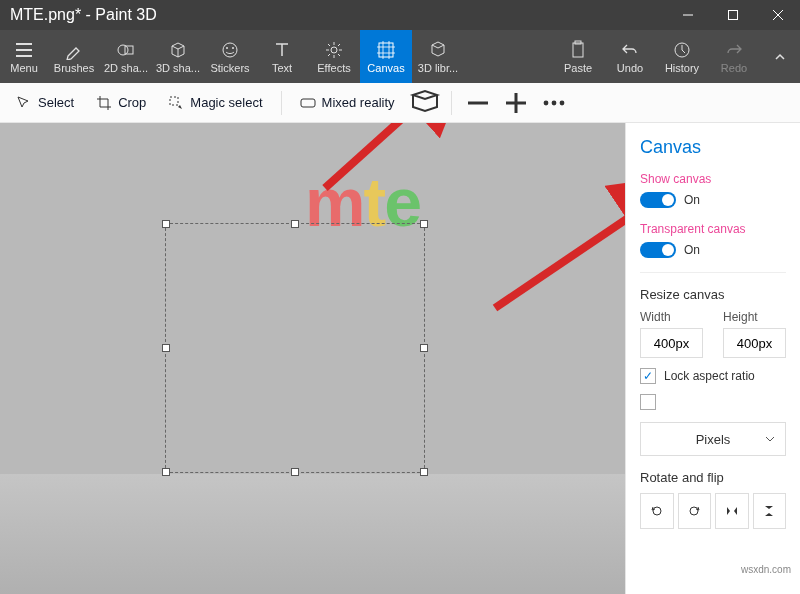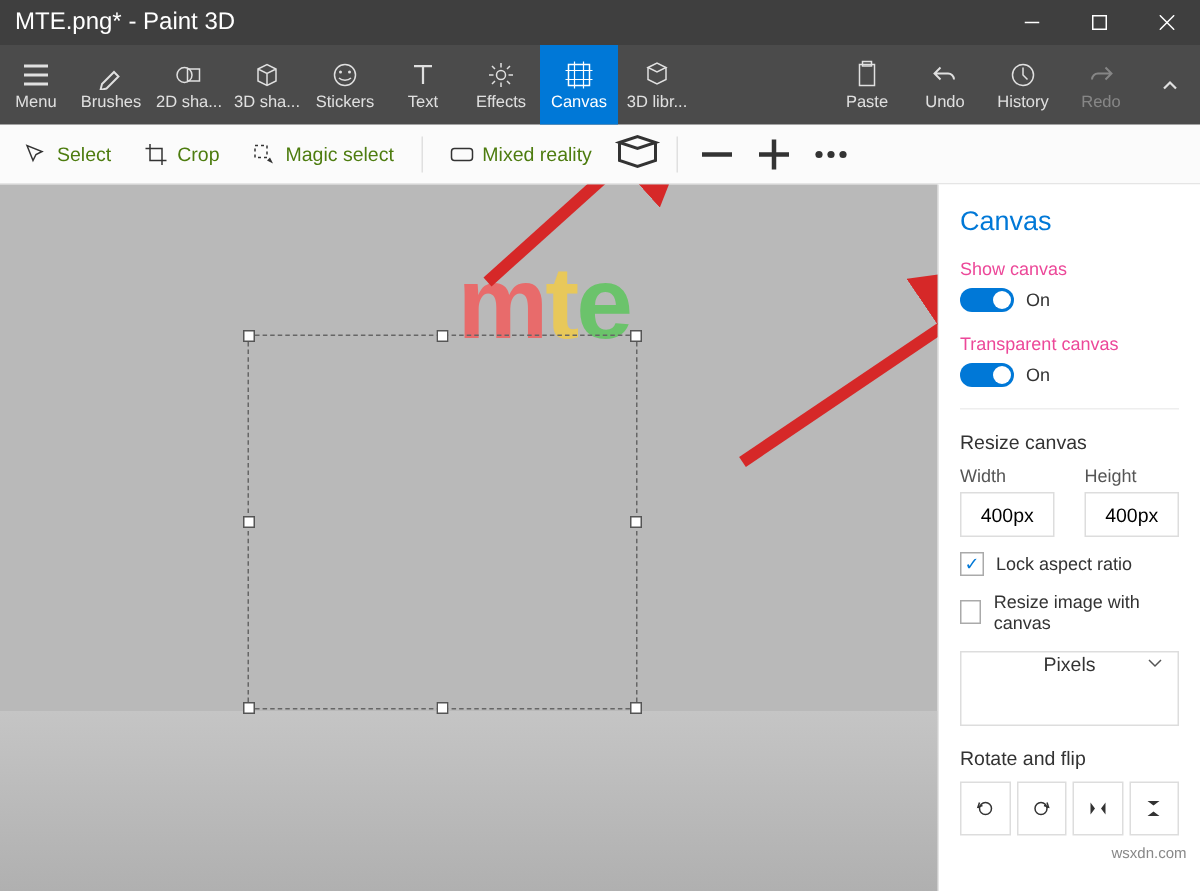--- a/index.html
+++ b/index.html
@@ -11,21 +11,21 @@
 .winbtn svg { width: 10px; height: 10px; }
 
 .ribbon { height: 53px; background: #4b4b4b; display: flex; position: relative; }
 .rbtn { display: flex; flex-direction: column; align-items: center; justify-content: center; width: 52px; color: #e0e0e0; font-size: 11px; gap: 2px; }
 .rbtn svg { width: 20px; height: 20px; }
 .rbtn.active { background: #0078d7; color: #fff; }
 .rbtn.menu { width: 48px; }
 .ribbon .spacer { flex: 1; }
 .chev { width: 40px; display: flex; align-items: center; justify-content: center; color: #e0e0e0; }
 
-.secondbar { height: 40px; background: #fbfbfb; border-bottom: 1px solid #e5e5e5; display: flex; align-items: center; padding: 0 8px; gap: 6px; font-size: 13px; color: #4d7c0f; }
+.secondbar { height: 40px; background: #fbfbfb; border-bottom: 1px solid #e5e5e5; display: flex; align-items: center; padding: 0 8px; gap: 6px; font-size: 13px; color: #0f172a; }
 .sbtn { display: flex; align-items: center; gap: 6px; padding: 4px 8px; }
 .sbtn svg { width: 16px; height: 16px; }
 .sep { width: 1px; height: 24px; background: #e0e0e0; margin: 0 4px; }
 .iconbtn { width: 32px; height: 32px; display: flex; align-items: center; justify-content: center; }
 .secondbar .spacer2 { flex: 1; }
 
 .main { display: flex; height: calc(594px - 30px - 53px - 40px); }
 .canvas-area { flex: 1; background: #b9b9b9; position: relative; overflow: hidden; }
 .floor { position: absolute; left: 0; right: 0; bottom: 0; height: 120px; background: linear-gradient(#c5c5c5, #b0b0b0); }
 .selbox { position: absolute; left: 165px; top: 100px; width: 260px; height: 250px; border: 1px dashed #666; }
@@ -47,21 +47,21 @@
 .toggle .track { width: 36px; height: 16px; border-radius: 8px; background: #0078d7; position: relative; }
 .toggle .knob { position: absolute; right: 2px; top: 2px; width: 12px; height: 12px; border-radius: 50%; background: #fff; }
 .toggle .tlabel { font-size: 12px; }
 .divider { height: 1px; background: #eee; margin: 10px 0 14px; }
 .row { display: flex; gap: 20px; }
 .col { flex: 1; }
 .col .clabel { font-size: 12px; color: #555; margin-bottom: 4px; }
 .tbox { width: 100%; height: 30px; border: 1px solid #ddd; font-size: 13px; text-align: center; }
 .check { display: flex; align-items: center; gap: 8px; font-size: 12px; margin-top: 10px; }
 .check .cbox { width: 16px; height: 16px; border: 1px solid #aaa; display: flex; align-items: center; justify-content: center; color: #0078d7; font-size: 12px; }
-.dropdown { height: 50px; border: 1px solid #ddd; margin-top: 12px; display: flex; align-items: flex-start; justify-content: center; position: relative; font-size: 13px; }
+.dropdown { height: 34px; border: 1px solid #ddd; margin-top: 12px; display: flex; align-items: center; justify-content: center; position: relative; font-size: 13px; }
 .dropdown .dchev { position: absolute; right: 10px; }
 .rfrow { display: flex; gap: 4px; margin-top: 8px; }
 .rfbtn { flex: 1; height: 36px; border: 1px solid #ddd; display: flex; align-items: center; justify-content: center; }
 .rfbtn svg { width: 16px; height: 16px; }
 
 .watermark { position: absolute; right: 6px; bottom: 18px; font-size: 10px; color: #888; background: rgba(255,255,255,0.7); padding: 1px 3px; }
 </style>
 </head>
 <body>
 
@@ -304,21 +304,20 @@
         <input class="tbox" value="400px" style="">
       </div>
     </div>
 
     <div class="check">
       <div class="cbox">✓</div>
         <span>Lock aspect ratio</span>
     </div>
     <div class="check">
       <div class="cbox"></div>
-        <span>Resize image with canvas</span>
     </div>
 
     <div class="dropdown">
       <span>Pixels</span>
       <span class="dchev"><svg width="10" height="10" viewBox="0 0 10 10">
             <path d="M1 3l4 4 4-4" fill="none" stroke="#555"></path>
           </svg></span>
     </div>
 
     <div class="plabel" style="margin-top:14px">Rotate and flip</div>

